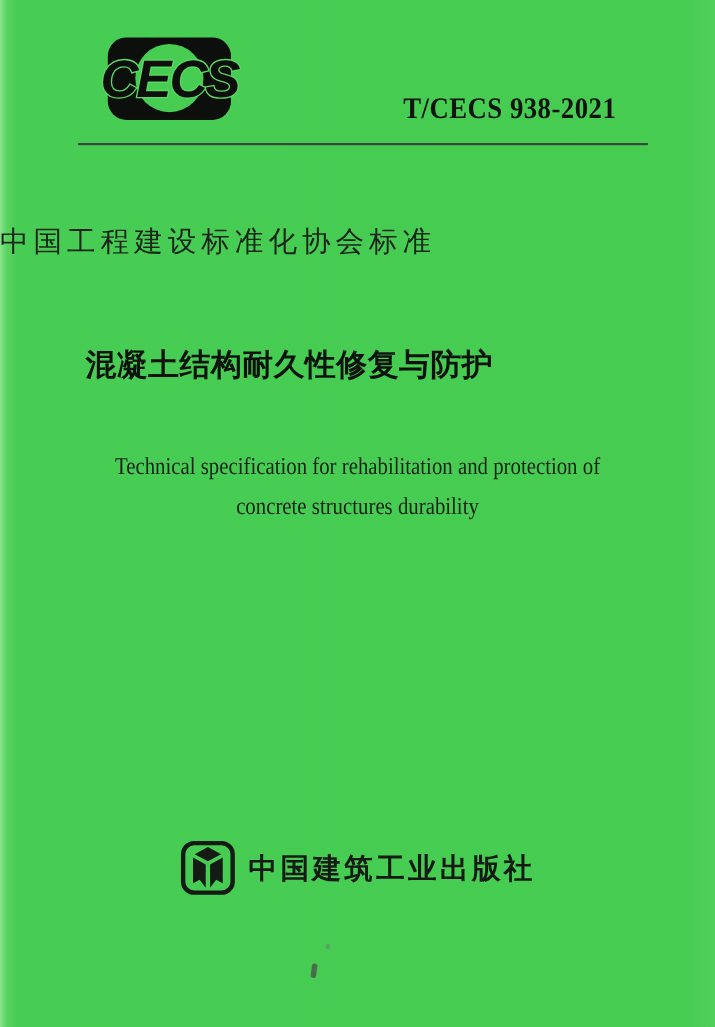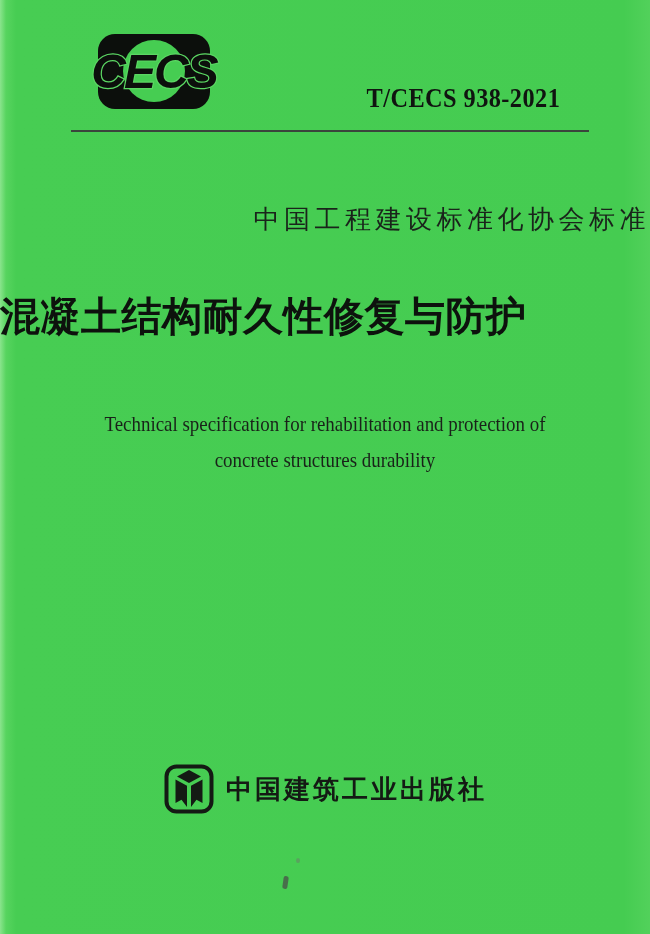--- a/index.html
+++ b/index.html
@@ -39,36 +39,36 @@
   .header-rule {
     position: absolute;
     top: 130px; left: 71px;
     width: 518px; height: 2px;
     background: #3a453c;
   }
   
   .association {
     position: absolute;
     top: 205px; left: 0; width: 650px;
-    text-align: right;
+    text-align: left;
     font-family: "Liberation Serif", serif;
     font-size: 26px;
     line-height: 30px;
     letter-spacing: 4.5px;
     color: #1a241b;
     white-space: nowrap;
   }
   
   .main-title {
     position: absolute;
-    top: 288px; left: 0; width: 526px;
+    top: 304px; left: 0; width: 526px;
     text-align: center;
     font-family: "Liberation Sans", sans-serif;
     font-weight: bold;
-    font-size: 40px;
+    font-size: 28px;
     line-height: 56px;
     letter-spacing: 0.5px;
     color: #0d120d;
     white-space: nowrap;
   }
   
   .subtitle-en {
     position: absolute;
     top: 406px; left: 0; width: 650px;
     text-align: center;

